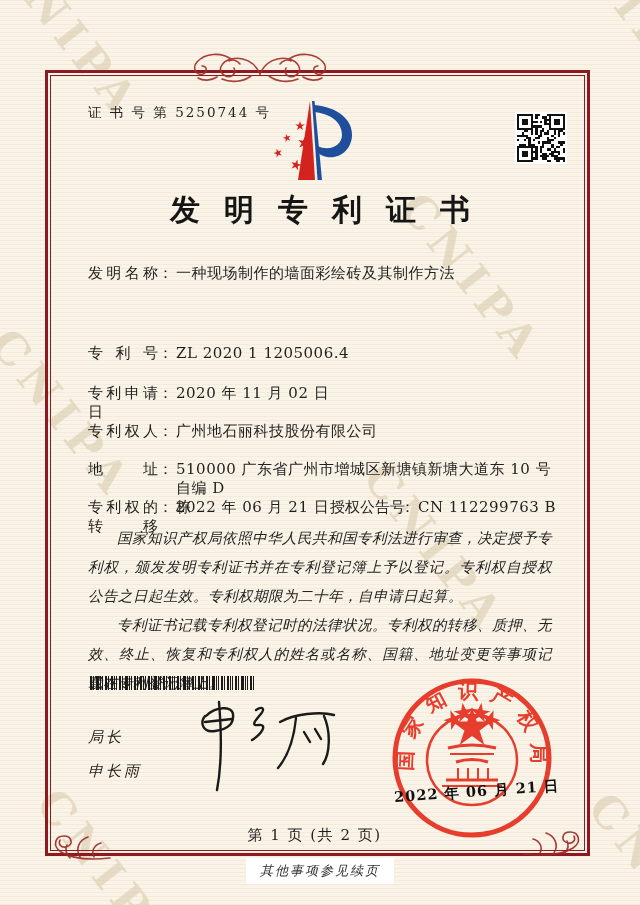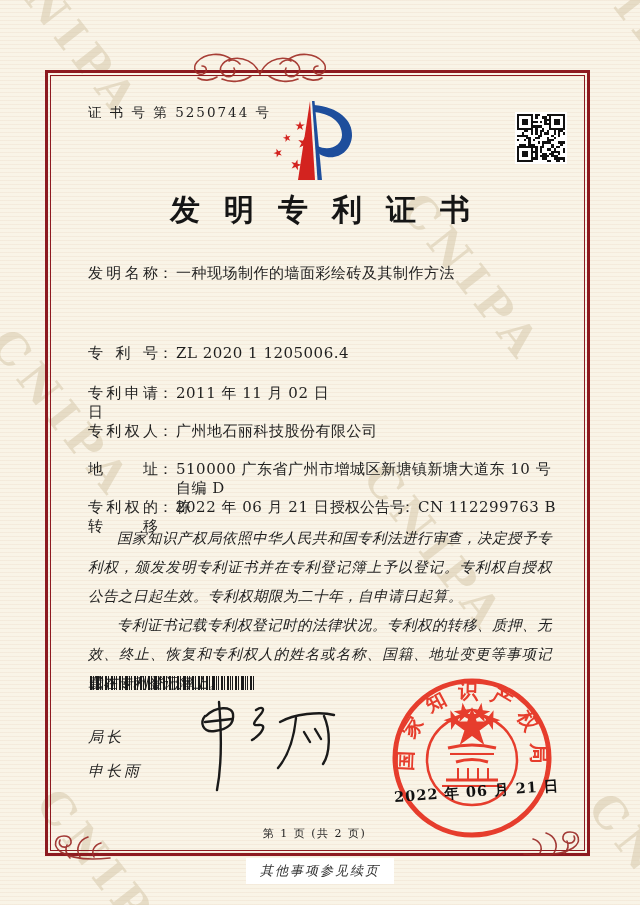--- a/index.html
+++ b/index.html
@@ -30,21 +30,21 @@
          color:#222;text-align:justify;font-style:italic;letter-spacing:.5px;}
   .paras p{margin:0;text-indent:2em;}
   .barcode{position:absolute;left:90px;top:676px;width:166px;height:14px;display:flex;align-items:stretch;}
   .barcode .bar{background:#1a1a1a;}
   .barcode .gap{background:transparent;}
   .director{position:absolute;left:88px;font-size:15px;color:var(--ink);letter-spacing:3px;font-style:italic;}
   .sig{position:absolute;left:190px;top:696px;width:150px;height:100px;}
   .seal{position:absolute;left:386px;top:672px;width:172px;height:172px;}
   .seal-date{position:absolute;left:394px;top:782px;width:170px;font-size:14.5px;font-weight:600;
              color:#111;letter-spacing:1px;transform:rotate(-4deg);}
-  .page-num{position:absolute;left:45px;top:826px;width:539px;text-align:center;font-size:11px;
+  .page-num{position:absolute;left:45px;top:826px;width:539px;text-align:center;font-size:15px;
             color:var(--ink);letter-spacing:1.5px;}
   .note{position:absolute;left:0;top:858px;width:640px;text-align:center;}
   .note span{display:inline-block;background:#fff;padding:4px 14px;font-size:13px;font-style:italic;
              color:#333;letter-spacing:2px;}
   .orn-top{position:absolute;left:185px;top:50px;width:150px;height:40px;}
   .orn-bl{position:absolute;left:46px;top:832px;width:66px;height:32px;}
   .orn-br{position:absolute;left:522px;top:828px;width:66px;height:32px;transform:scaleX(-1);}
   svg{display:block;}
 </style>
 </head>
@@ -565,21 +565,21 @@
 
   <div class="title">发明专利证书</div>
 
   <div class="row" style="top:264px">
     <span class="lbl">发明名称</span><span class="colon">：</span><span class="val">一种现场制作的墙面彩绘砖及其制作方法</span>
   </div>
   <div class="row" style="top:344px">
     <span class="lbl">专利号</span><span class="colon">：</span><span class="val">ZL 2020 1 1205006.4</span>
   </div>
   <div class="row" style="top:384px">
-    <span class="lbl">专利申请日</span><span class="colon">：</span><span class="val">2011 年 11 月 02 日</span>
+    <span class="lbl">专利申请日</span><span class="colon">：</span><span class="val">2020 年 11 月 02 日</span>
   </div>
   <div class="row" style="top:422px">
     <span class="lbl">专利权人</span><span class="colon">：</span><span class="val">广州地石丽科技股份有限公司</span>
   </div>
   <div class="row" style="top:460px">
     <span class="lbl">地址</span><span class="colon">：</span><span class="val"><span style="display:block">510000 广东省广州市增城区新塘镇新塘大道东 10 号自编 D</span><span style="display:block">栋</span></span>
   </div>
   <div class="row" style="top:498px">
     <span class="lbl">专利权的转移</span><span class="colon">：</span><span class="val">2022 年 06 月 21 日</span>
     <span class="pair2">

